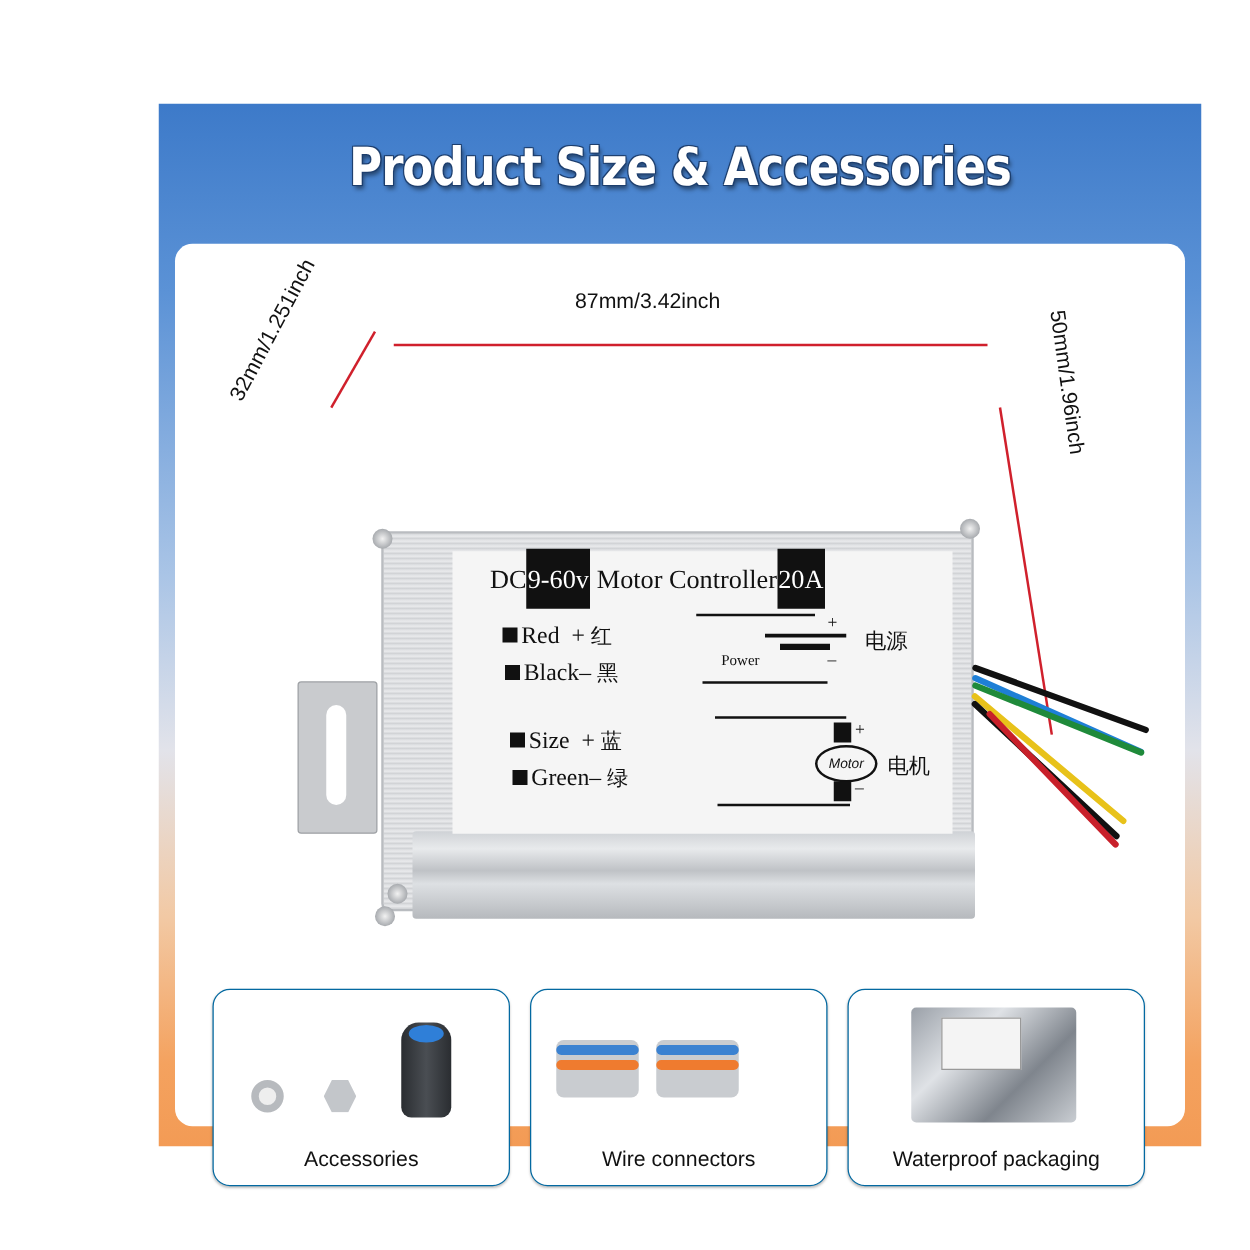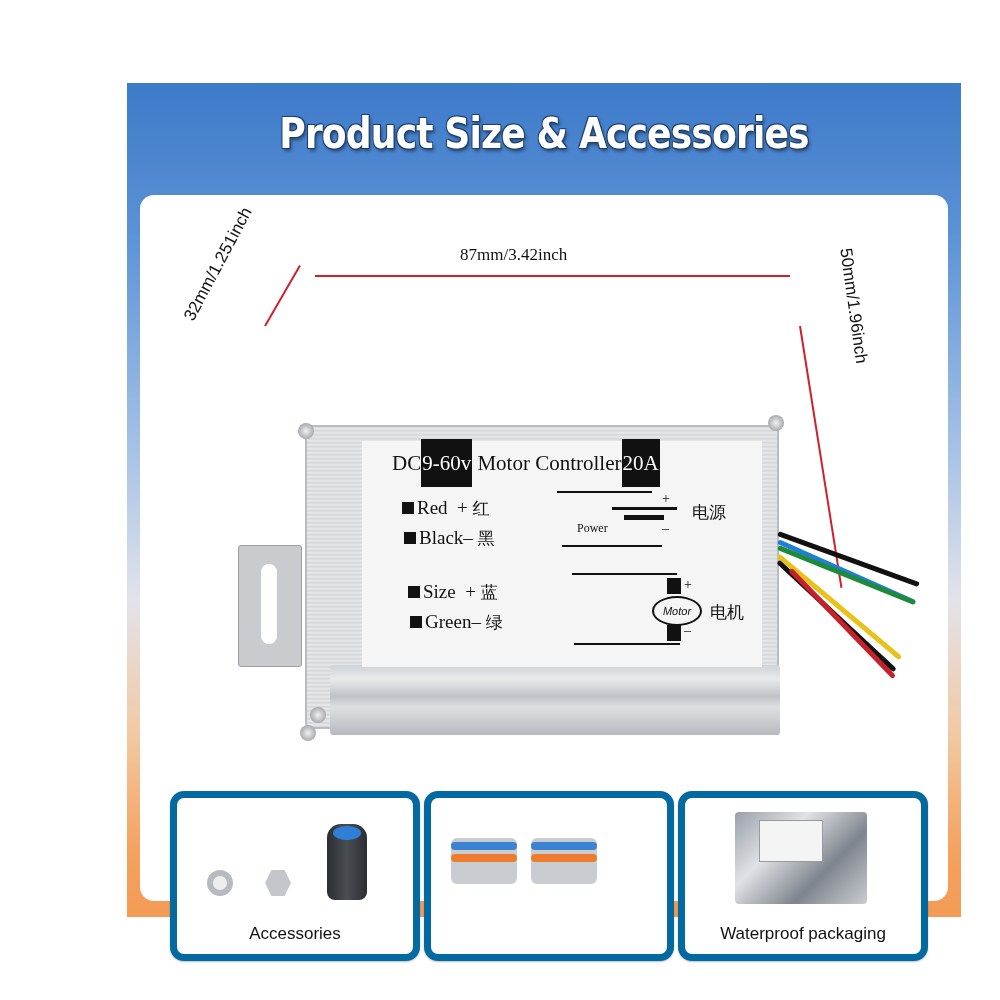--- a/index.html
+++ b/index.html
@@ -45,33 +45,33 @@
     .label-row { position: absolute; font-size: 19px; white-space: nowrap; }
     .sq { display: inline-block; width: 12px; height: 12px; background: #111; margin-right: 3px; }
     .cn { font-family: "DejaVu Sans", sans-serif; font-size: 17px; }
     .sm { font-size: 12px; }
     .wire { position: absolute; height: 5px; border-radius: 3px; transform-origin: left center; }
     .screw { position: absolute; width: 16px; height: 16px; border-radius: 50%; background: radial-gradient(circle, #f2f2f2 0%, #a8abaf 70%, #7d8084 100%); }
     .bracket { position: absolute; left: 98px; top: 350px; width: 62px; height: 120px; background: #c9cbce; border: 1px solid #9da0a4; border-radius: 3px; }
     .bracket-slot { position: absolute; left: 22px; top: 18px; width: 16px; height: 80px; background: #fff; border-radius: 8px; }
     .card {
       position: absolute; top: 596px; width: 236px; height: 156px; background: #fff;
-      border: 7px solid #0369a1; border-radius: 14px; box-shadow: 0 1px 2px rgba(0,0,0,0.25);
+      border: 1px solid #0369a1; border-radius: 14px; box-shadow: 0 1px 2px rgba(0,0,0,0.25);
     }
     .card-label { position: absolute; left: 0; bottom: 10px; width: 100%; text-align: center; font-size: 17px; color: #111; }
   </style>
 </head>
 <body>
 
 <div class="frame">
   <div class="title">Product Size &amp; Accessories</div>
 
   <div class="panel">
 
-    <div class="dim-label" style="left:320px; top:50px;font-family:Liberation Serif, serif;">87mm/3.42inch</div>
+    <div class="dim-label" style="left:320px; top:36px;">87mm/3.42inch</div>
     <div class="dim-line" style="left:175px; top:80px; width:475px;"></div>
 
     <div class="dim-label" style="left:40px; top:120px; transform: rotate(-62deg); transform-origin:left top;">32mm/1.251inch</div>
     <div class="dim-line" style="left:125px; top:130px; width:70px; transform: rotate(-60deg); transform-origin:left center;"></div>
 
     <div class="dim-label" style="left:715px; top:52px; transform: rotate(82deg); transform-origin:left top;">50mm/1.96inch</div>
     <div class="dim-line" style="left:660px; top:130px; width:265px; transform: rotate(81deg); transform-origin:left center;"></div>
 
     <div class="device">
       <div class="bracket">
@@ -131,20 +131,21 @@
 
     <div class="card" style="left:284px;">
       <div style="position:absolute; left:20px; top:40px; width:66px; height:46px; background:#c9ccd0; border-radius:6px;">
         <div style="position:absolute; left:0; top:4px; width:66px; height:8px; background:#3b82d1; border-radius:4px;"></div>
         <div style="position:absolute; left:0; top:16px; width:66px; height:8px; background:#ef7b2f; border-radius:4px;"></div>
       </div>
       <div style="position:absolute; left:100px; top:40px; width:66px; height:46px; background:#c9ccd0; border-radius:6px;">
         <div style="position:absolute; left:0; top:4px; width:66px; height:8px; background:#3b82d1; border-radius:4px;"></div>
         <div style="position:absolute; left:0; top:16px; width:66px; height:8px; background:#ef7b2f; border-radius:4px;"></div>
       </div>
+      <div class="card-label">Wire connectors</div>
     </div>
 
     <div class="card" style="left:538px;">
       <div style="position:absolute; left:50px; top:14px; width:132px; height:92px; background:linear-gradient(135deg,#9aa0a8,#dfe2e6,#7f858d,#c9cdd2); border-radius:4px;">
         <div style="position:absolute; left:24px; top:8px; width:62px; height:40px; background:#f4f4f4; border:1px solid #999;"></div>
       </div>
       <div class="card-label">Waterproof packaging</div>
     </div>
   </div>
 </div>

